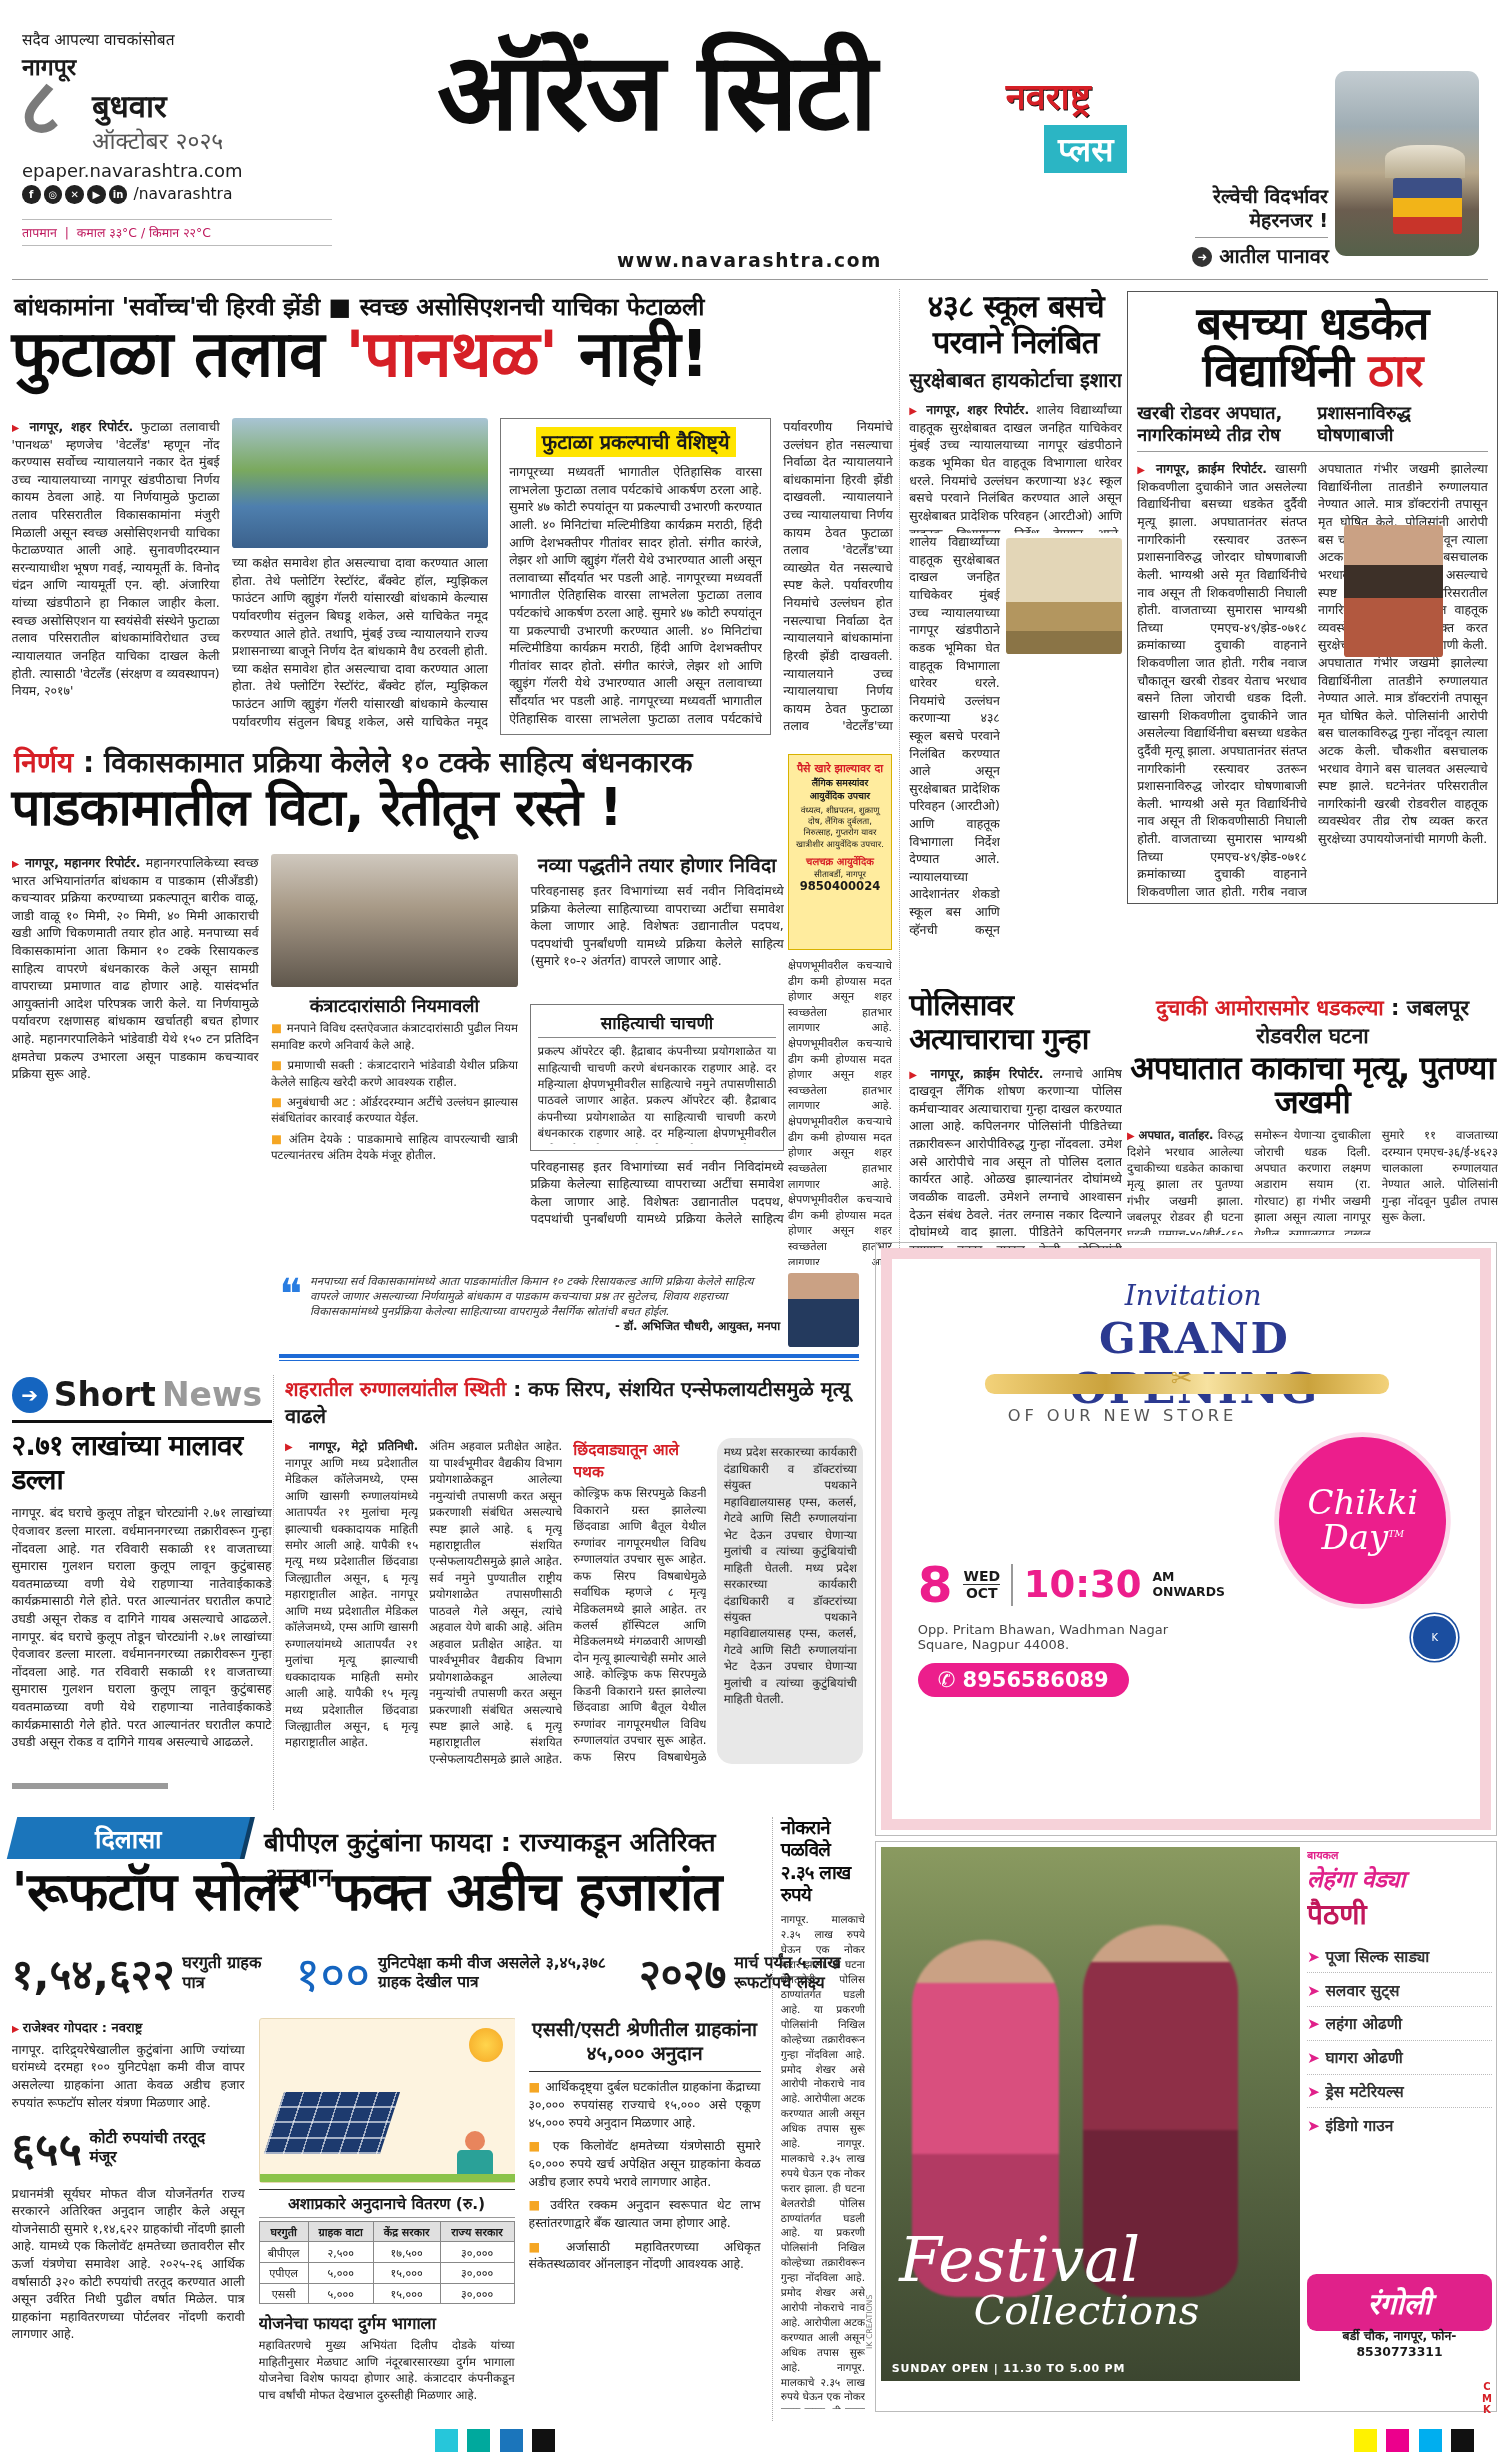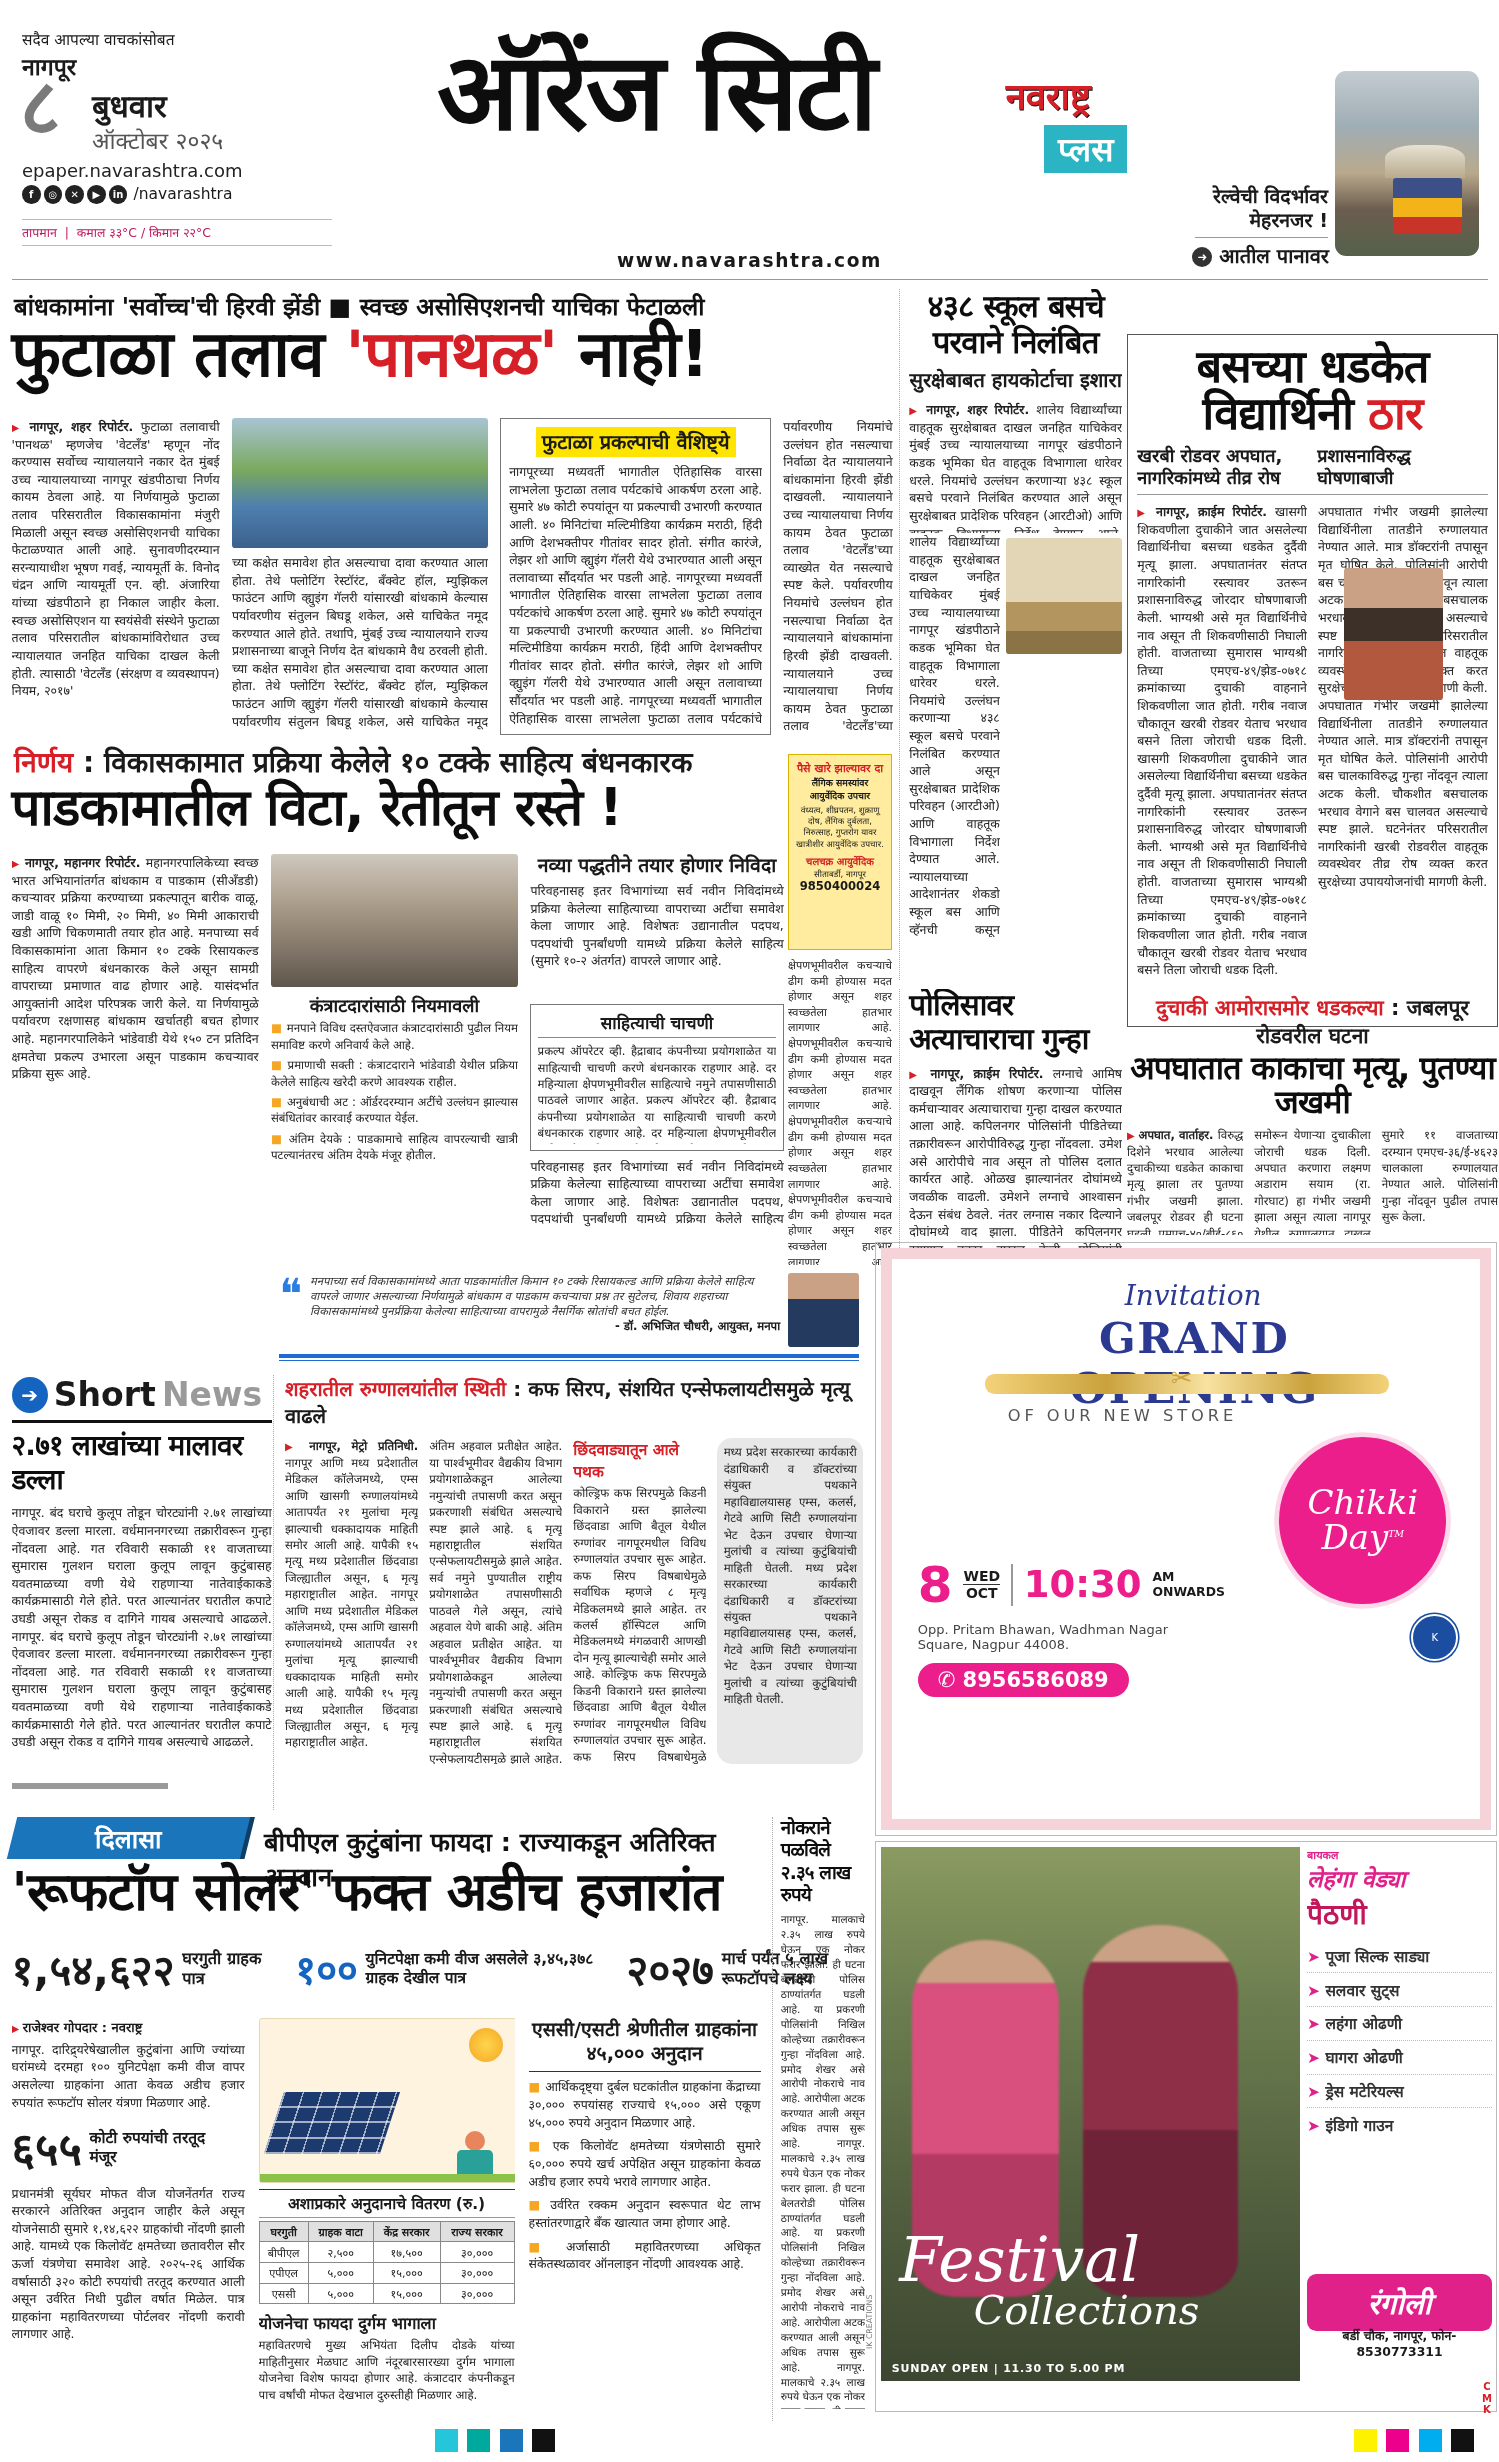--- a/index.html
+++ b/index.html
@@ -105,21 +105,21 @@
     <div class="hl center" style="font-size:31px;line-height:1.15;">४३८ स्कूल बसचे परवाने निलंबित</div>
     <div class="center" style="font-size:20px;font-weight:800;margin-top:6.2px;">सुरक्षेबाबत हायकोर्टाचा इशारा</div>
     <div class="bt" style="margin-top:7.8px;height:132px;">
       <span class="byline"><span class="mark">▶ </span><span>नागपूर, शहर रिपोर्टर.</span> </span>
       <span>शालेय विद्यार्थ्यांच्या वाहतूक सुरक्षेबाबत दाखल जनहित याचिकेवर मुंबई उच्च न्यायालयाच्या नागपूर खंडपीठाने कडक भूमिका घेत वाहतूक विभागाला धारेवर धरले. नियमांचे उल्लंघन करणाऱ्या ४३८ स्कूल बसचे परवाने निलंबित करण्यात आले असून सुरक्षेबाबत प्रादेशिक परिवहन (आरटीओ) आणि वाहतूक विभागाला निर्देश देण्यात आले. न्यायालयाच्या आदेशानंतर शेकडो स्कूल बस आणि व्हॅनची कसून तपासणी करण्यात आली. अनेक वाहनांमध्ये अग्निशमन यंत्रणा, प्रथमोपचार पेटी आणि सीसीटीव्ही नसल्याचे आढळले. सुनावणीदरम्यान न्यायमूर्ती अनिल किलोर आणि न्यायमूर्ती रजनीश व्यास यांच्या खंडपीठाने शिक्षण विभागाला स्पष्ट शब्दांत ताकीद देत स्कूलबस नियमांची काटेकोर अंमलबजावणी करण्याचे निर्देश दिले.</span>
     </div>
     <div class="photo" style="width:116px;height:116px;float:right;margin:4.7px 0 4.7px 6.2px;background:linear-gradient(180deg,#e3d6b7 0 55%,#b3965f 55% 80%,#8a7446 80% 100%);"></div>
     <div class="bt" style="height:404px;">शालेय विद्यार्थ्यांच्या वाहतूक सुरक्षेबाबत दाखल जनहित याचिकेवर मुंबई उच्च न्यायालयाच्या नागपूर खंडपीठाने कडक भूमिका घेत वाहतूक विभागाला धारेवर धरले. नियमांचे उल्लंघन करणाऱ्या ४३८ स्कूल बसचे परवाने निलंबित करण्यात आले असून सुरक्षेबाबत प्रादेशिक परिवहन (आरटीओ) आणि वाहतूक विभागाला निर्देश देण्यात आले. न्यायालयाच्या आदेशानंतर शेकडो स्कूल बस आणि व्हॅनची कसून तपासणी करण्यात आली. अनेक वाहनांमध्ये अग्निशमन यंत्रणा, प्रथमोपचार पेटी आणि सीसीटीव्ही नसल्याचे आढळले. सुनावणीदरम्यान न्यायमूर्ती अनिल किलोर आणि न्यायमूर्ती रजनीश व्यास यांच्या खंडपीठाने शिक्षण विभागाला स्पष्ट शब्दांत ताकीद देत स्कूलबस नियमांची काटेकोर अंमलबजावणी करण्याचे निर्देश दिले. शालेय विद्यार्थ्यांच्या वाहतूक सुरक्षेबाबत दाखल जनहित याचिकेवर मुंबई उच्च न्यायालयाच्या नागपूर खंडपीठाने कडक भूमिका घेत वाहतूक विभागाला धारेवर धरले. नियमांचे उल्लंघन करणाऱ्या ४३८ स्कूल बसचे परवाने निलंबित करण्यात आले असून सुरक्षेबाबत प्रादेशिक परिवहन (आरटीओ) आणि वाहतूक विभागाला निर्देश देण्यात आले. न्यायालयाच्या आदेशानंतर शेकडो स्कूल बस आणि व्हॅनची कसून तपासणी करण्यात आली. अनेक वाहनांमध्ये अग्निशमन यंत्रणा, प्रथमोपचार पेटी आणि सीसीटीव्ही नसल्याचे आढळले. सुनावणीदरम्यान न्यायमूर्ती अनिल किलोर आणि न्यायमूर्ती रजनीश व्यास यांच्या खंडपीठाने शिक्षण विभागाला स्पष्ट शब्दांत ताकीद देत स्कूलबस नियमांची काटेकोर अंमलबजावणी करण्याचे निर्देश दिले.</div>
   </div>
 
-  <div class="abs" style="left:1127px;top:291px;width:371px;height:693px;border:1.6px solid #555;box-sizing:border-box;padding:7.8px 9.3px;overflow:hidden;margin-top:43px;">
+  <div class="abs" style="left:1127px;top:291px;width:371px;height:613px;border:1.6px solid #555;box-sizing:border-box;padding:7.8px 9.3px;overflow:hidden;">
     <div class="hl center" style="font-size:45px;">
       <span>बसच्या धडकेत विद्यार्थिनी </span><span class="red">ठार</span>
     </div>
     <div style="display:flex;gap:9.3px;margin-top:7.8px;border-bottom:0.8px solid #999;padding-bottom:6.2px;">
       <div style="flex:1;font-size:18px;font-weight:800;line-height:1.2;">खरबी रोडवर अपघात, नागरिकांमध्ये तीव्र रोष</div>
       <div style="flex:1;font-size:18px;font-weight:800;line-height:1.2;">प्रशासनाविरुद्ध घोषणाबाजी</div>
     </div>
     <div class="photo" style="position:absolute;right:54px;top:233px;width:99px;height:132px;background:linear-gradient(180deg,#caa184 0 30%,#3d3028 30% 55%,#b2583f 55% 100%);"></div>
     <div class="cols" style="gap:11px;margin-top:7.8px;height:535px;">
       <div class="bt" style="flex:1;">
@@ -267,21 +267,21 @@
   </div>
   <div class="abs kicker" style="left:264px;top:1824px;width:504px;font-size:25.6px;">बीपीएल कुटुंबांना फायदा : राज्याकडून अतिरिक्त अनुदान</div>
   <div class="abs hl" style="left:11.6px;top:1864px;width:749px;font-size:53px;">'रूफटॉप सोलर' फक्त अडीच हजारांत</div>
   <div class="abs" style="left:11.6px;top:1940px;width:749px;display:flex;align-items:center;">
     <div style="display:flex;align-items:center;gap:7.8px;padding-right:14px;">
       <span style="font-size:42px;font-weight:800;">१,५४,६२२</span>
       <span style="font-size:16.3px;font-weight:800;width:85px;line-height:1.2;">घरगुती ग्राहक पात्र</span>
     </div>
     <div style="width:1.6px;height:54px;background:#999;"></div>
     <div style="display:flex;align-items:center;gap:7.8px;padding:0 14px;">
-      <span class="blue" style="font-size:40px;font-weight:700;">१००</span>
+      <span class="blue" style="font-size:48px;font-weight:400;">१००</span>
       <span style="font-size:15.5px;font-weight:800;width:233px;line-height:1.2;">युनिटपेक्षा कमी वीज असलेले ३,४५,३७८ ग्राहक देखील पात्र</span>
     </div>
     <div style="width:1.6px;height:54px;background:#999;"></div>
     <div style="display:flex;align-items:center;gap:7.8px;padding-left:14px;">
       <span style="font-size:42px;font-weight:800;">२०२७</span>
       <span style="font-size:16.3px;font-weight:800;width:147px;line-height:1.2;">मार्च पर्यंत ५ लाख रूफटॉपचे लक्ष्य</span>
     </div>
   </div>
 
   <div class="abs cols" style="left:11.6px;top:2018px;width:749px;height:404px;gap:14px;">

